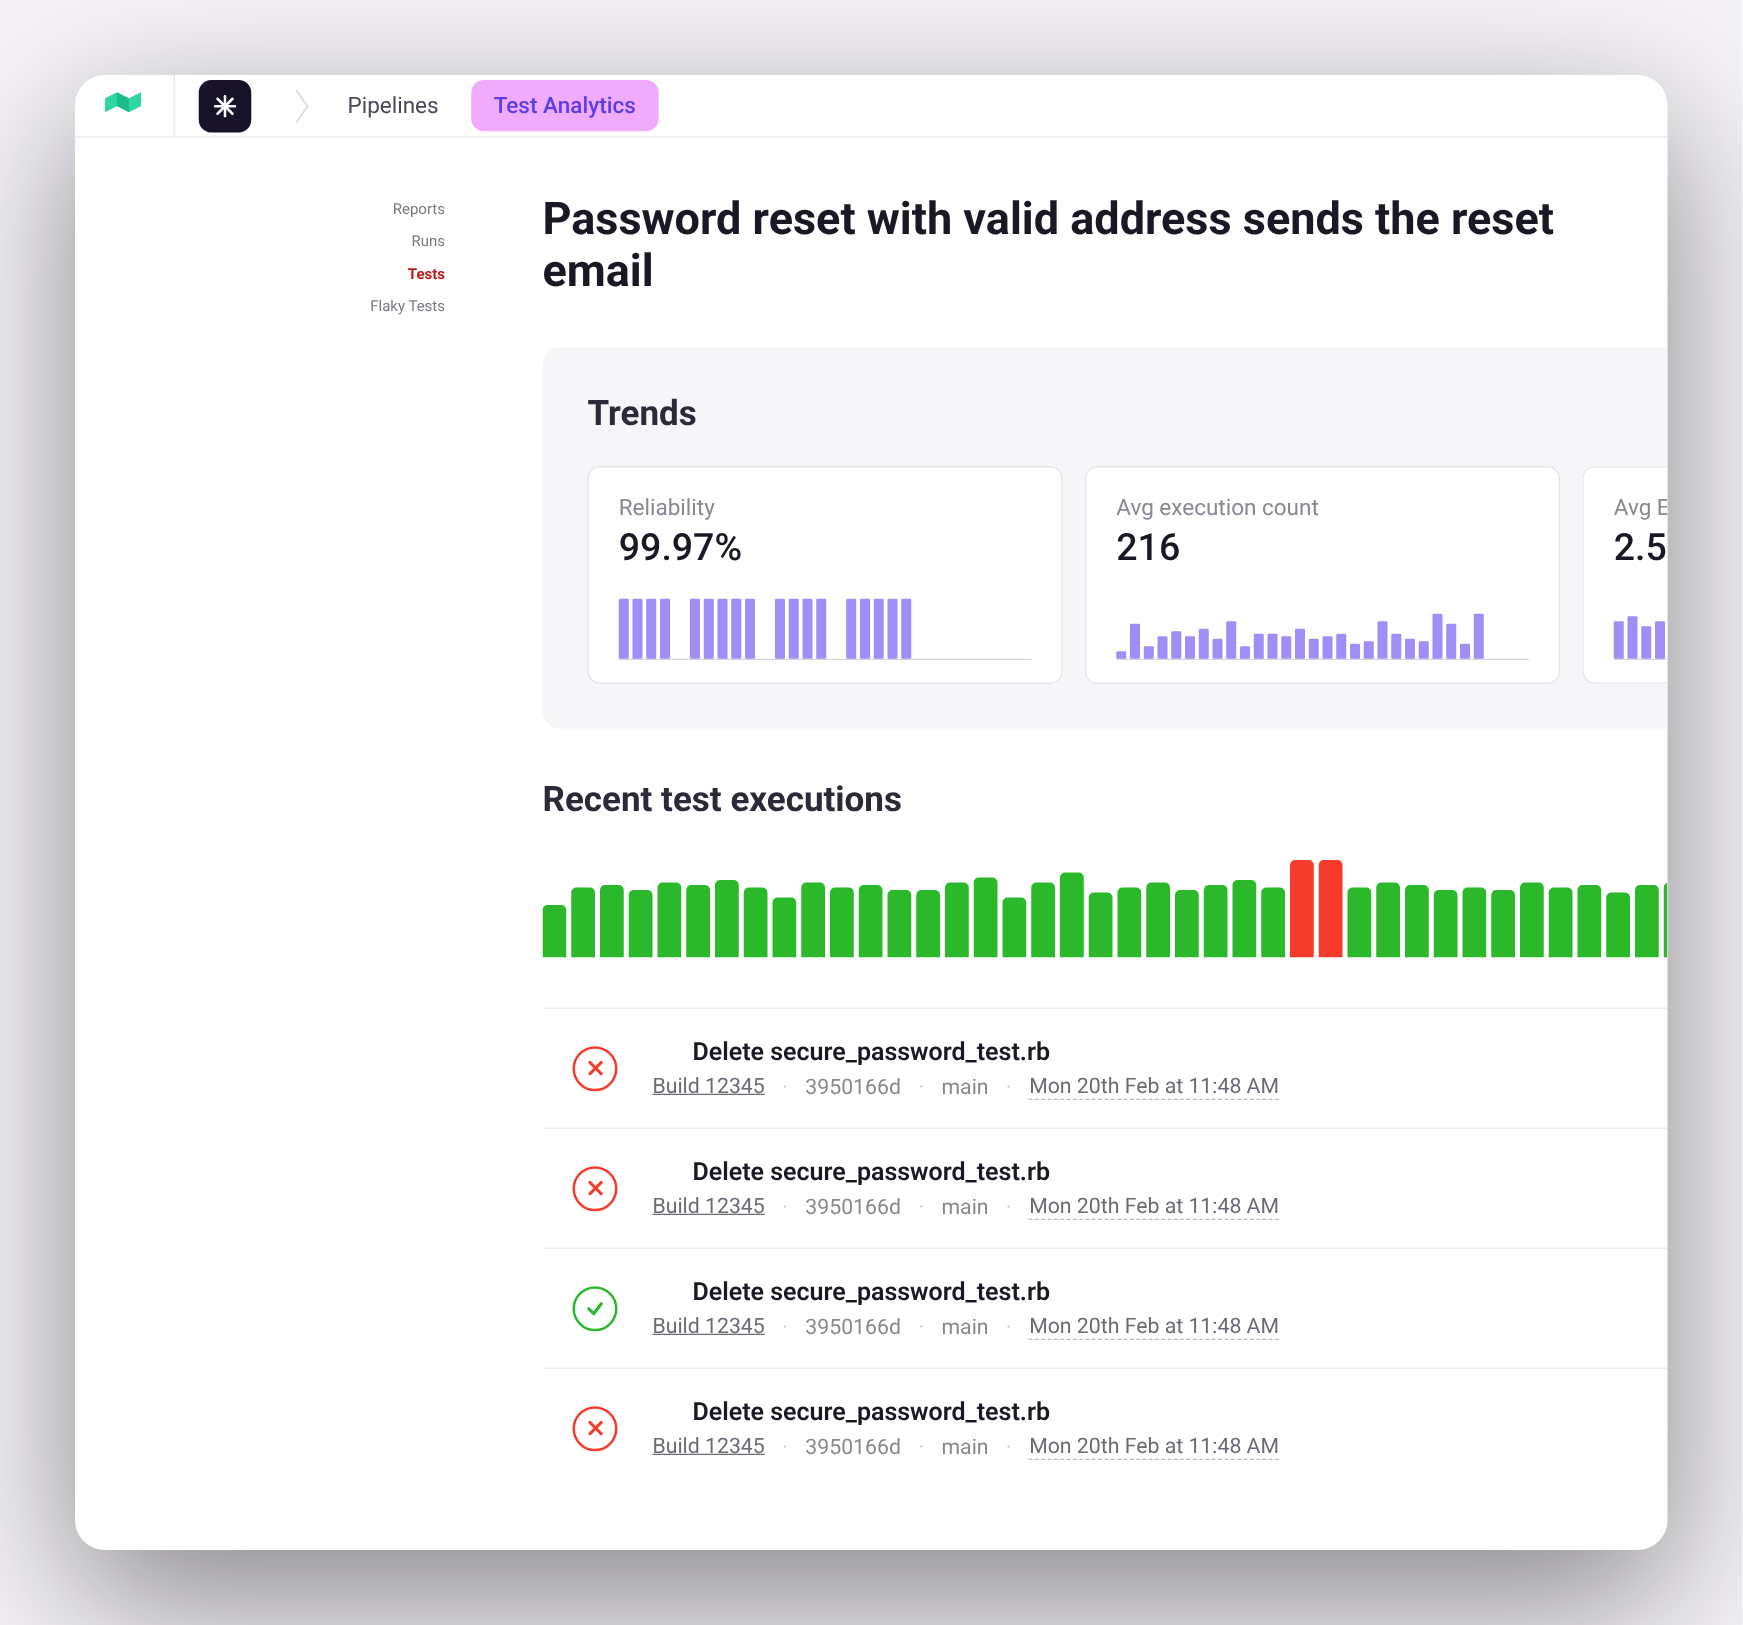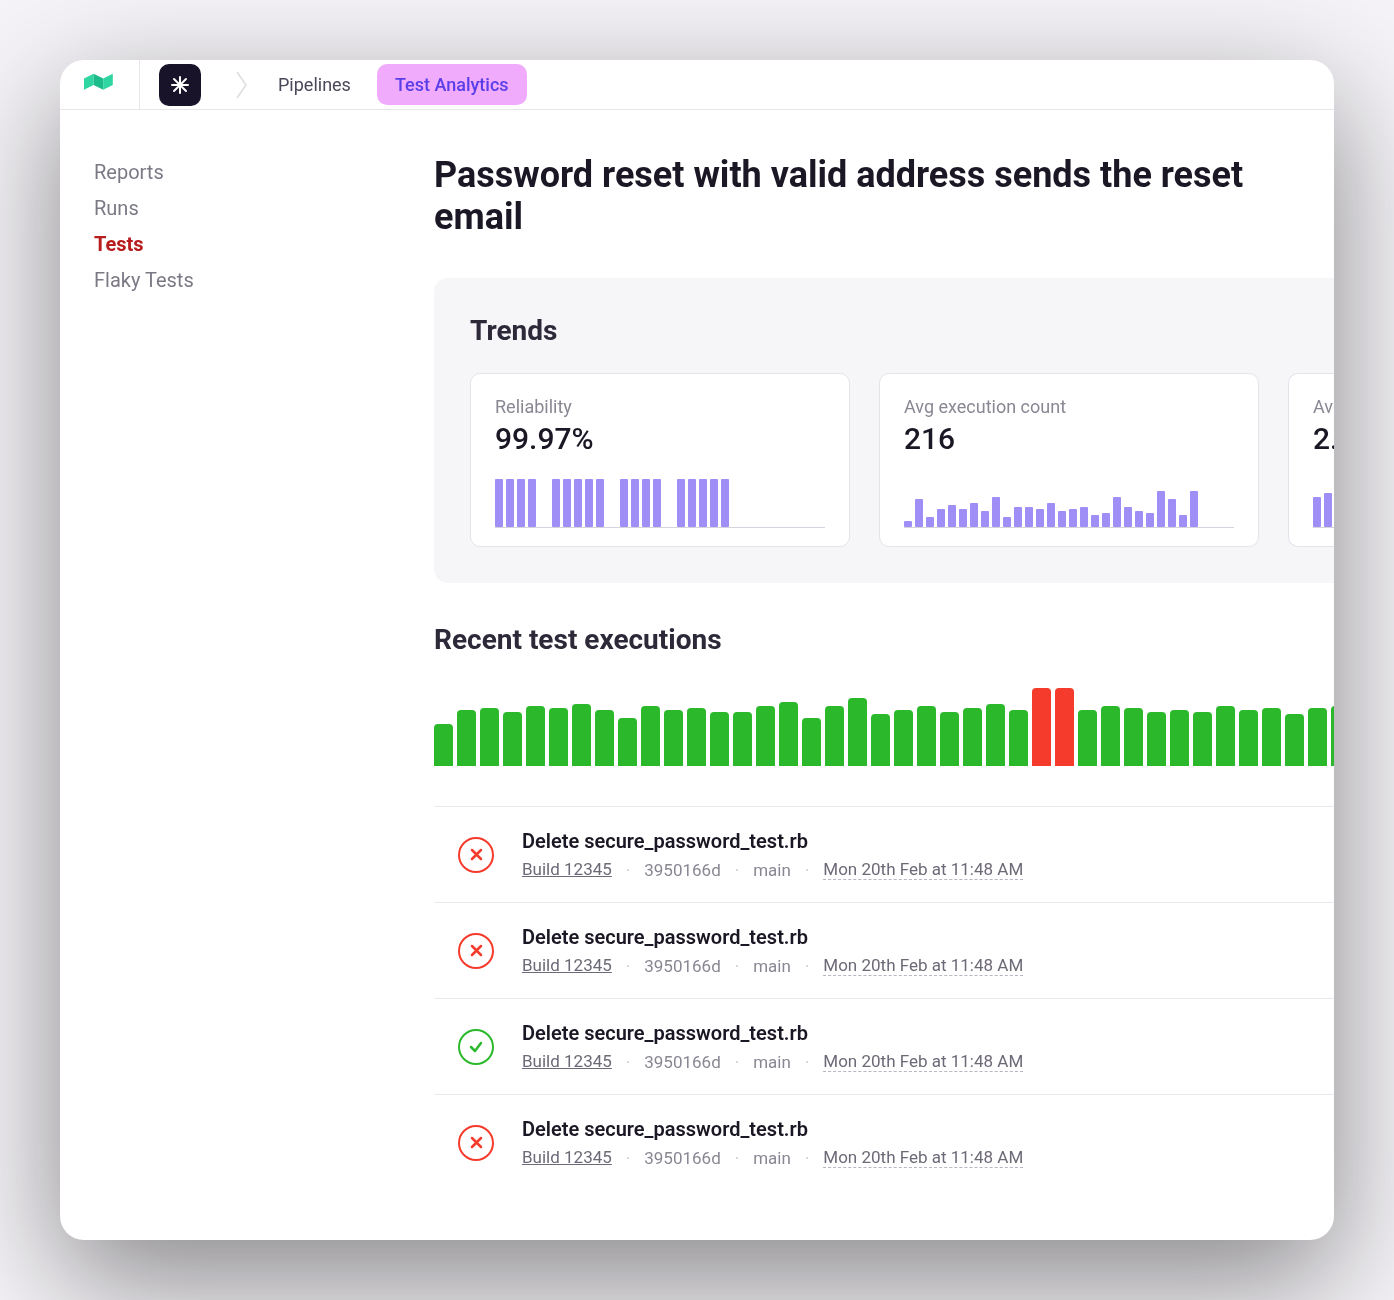--- a/index.html
+++ b/index.html
@@ -87,24 +87,25 @@
       width: 330px;
       padding: 44px 34px;
     }
     .sidebar h1 {
       font-size: 26px;
       color: #7c7985;
       font-weight: 600;
       margin-bottom: 32px;
     }
     .nav-item {
-      font-size: 20px;
+      font-size: 12px;
       color: #7c7985;
       padding: 6px 0;
       cursor: pointer;
+      text-align: right;
     }
     .nav-item.active {
       color: #b91c1c;
       font-weight: 700;
     }
     .main {
       flex: 1;
       padding: 44px 0 0 44px;
       overflow: hidden;
     }
@@ -120,21 +121,21 @@
       padding: 36px 0 36px 36px;
     }
     .trends-panel h3 {
       font-size: 28px;
       color: #2d2939;
       font-weight: 700;
       margin-bottom: 26px;
     }
     .trend-cards {
       display: flex;
-      gap: 29px;
+      gap: 18px;
     }
     .trend-card {
       background: #fff;
       border: 1px solid #e5e3ea;
       border-radius: 10px;
       padding: 22px 24px 18px;
       width: 380px;
       flex-shrink: 0;
     }
     .trend-card.partial {
@@ -213,20 +214,21 @@
       margin-left: 24px;
     }
     .status-icon.fail { border-color: #f53c2c; color: #f53c2c; }
     .status-icon.pass { border-color: #2bb92b; color: #2bb92b; }
     .exec-info { flex: 1; }
     .exec-title {
       font-size: 20px;
       color: #1b1724;
       font-weight: 600;
       margin-bottom: 6px;
+      margin-left: 32px;
     }
     .exec-meta {
       display: flex;
       align-items: center;
       gap: 14px;
       font-size: 17px;
       color: #8a8793;
     }
     .exec-meta .dot { color: #c9c6d0; }
     .exec-meta .link {

